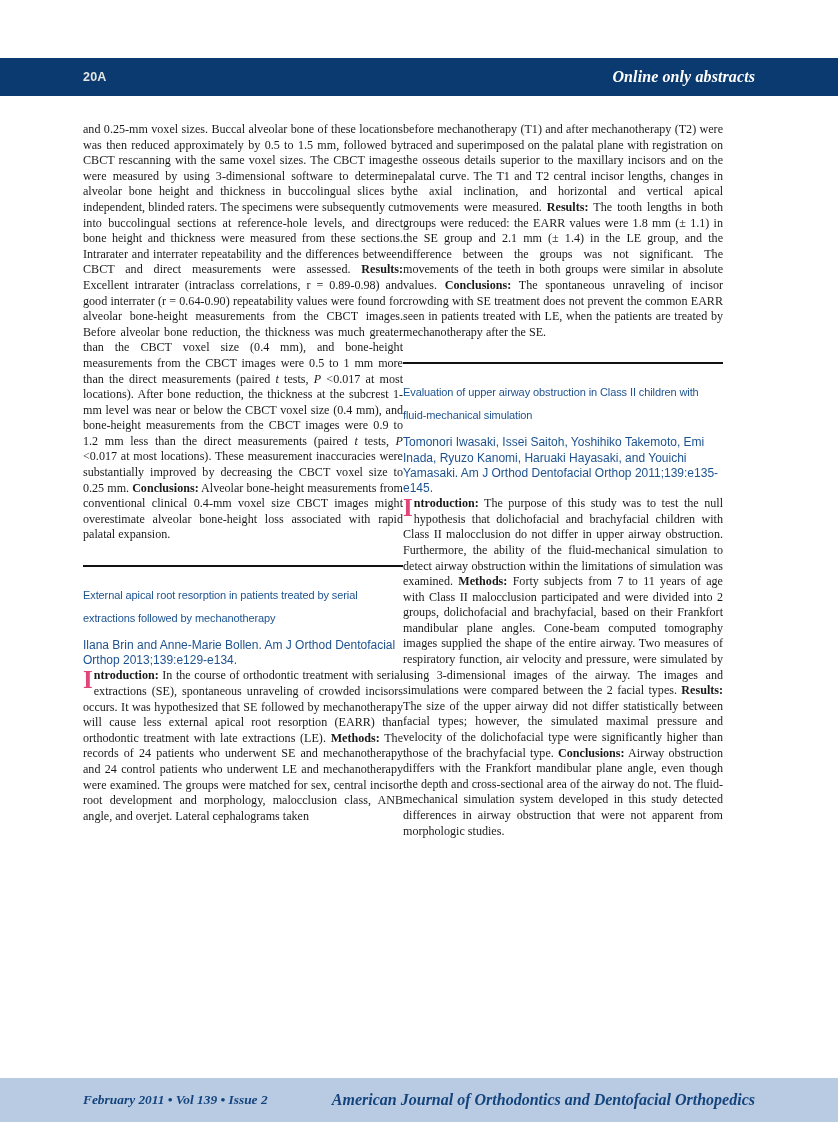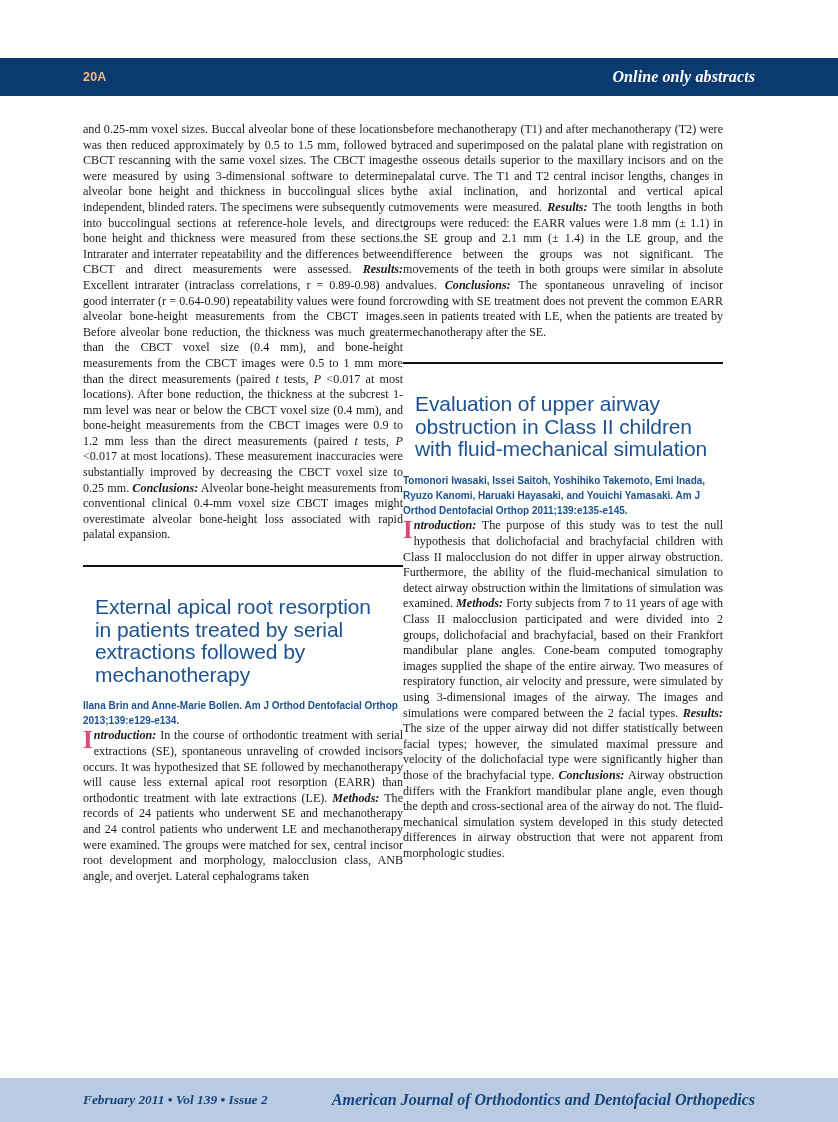--- a/index.html
+++ b/index.html
@@ -31,21 +31,21 @@
     width: 838px;
     height: 38px;
     background: #0a3a70;
     display: flex;
     align-items: center;
     justify-content: space-between;
     box-sizing: border-box;
     padding: 0 83px 0 83px;
   }
   .header-folio {
-    color: #fdba74;
+    color: #e5e5e5;
     font-family: "Liberation Sans", sans-serif;
     font-weight: bold;
     font-size: 12.5px;
     letter-spacing: 0.2px;
   }
   .header-title {
     color: #ffffff;
     font-family: "Liberation Serif", serif;
     font-style: italic;
     font-weight: bold;
@@ -72,21 +72,21 @@
     margin: 0;
     font-family: "Liberation Serif", serif;
     font-size: 12.1px;
     line-height: 15.6px;
     text-align: justify;
     text-justify: inter-word;
     color: #1a1a1a;
     hyphens: none;
   }
 
-  .bld { font-weight: bold; font-style: italic; }
+  .bld { font-weight: bold; }
   .ital { font-style: italic; }
 
   
   .dropcap {
     float: left;
     font-family: "Liberation Serif", serif;
     font-size: 25px;
     line-height: 22px;
     font-weight: bold;
     color: #e0457b;
@@ -98,33 +98,33 @@
   .rule {
     width: 100%;
     height: 0;
     border-top: 2px solid #111111;
     margin: 0;
   }
   .rule-wrap { padding-top: 22px; padding-bottom: 17px; }
 
   
   h2.art-title {
-    margin: 12px;
+    margin: 0;
     font-family: "Liberation Sans", sans-serif;
     font-weight: normal;
-    font-size: 21px;
+    font-size: 11px;
     line-height: 22.5px;
     color: #1d5290;
     letter-spacing: -0.1px;
   }
   p.authors {
     margin: 9px 0 0 0;
     font-family: "Liberation Sans", sans-serif;
-    font-weight: bold;
-    font-size: 10px;
+    font-weight: normal;
+    font-size: 12px;
     line-height: 15.2px;
     color: #1d5290;
   }
   .after-authors { margin-top: 15px; }
 
   
   .footer-bar {
     position: absolute;
     left: 0;
     top: 1078px;

